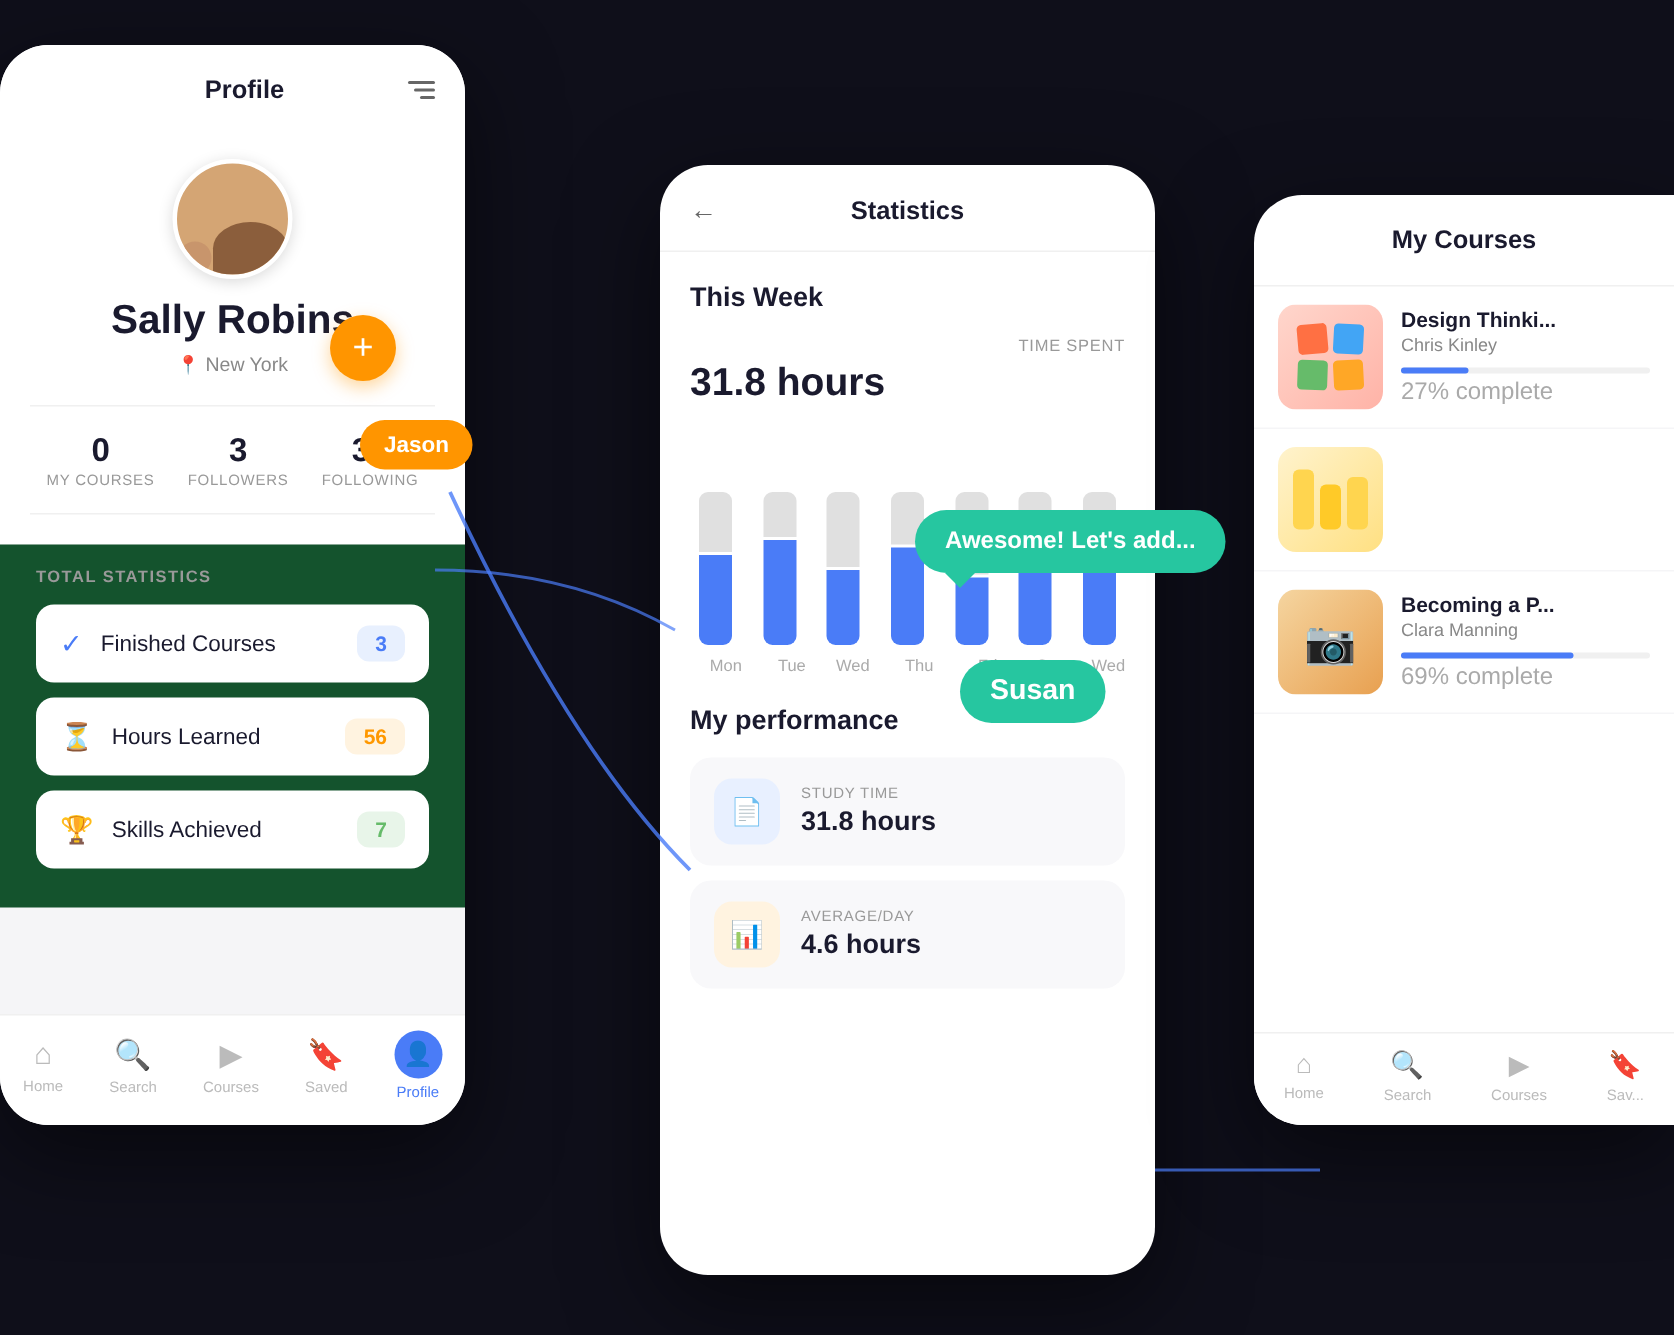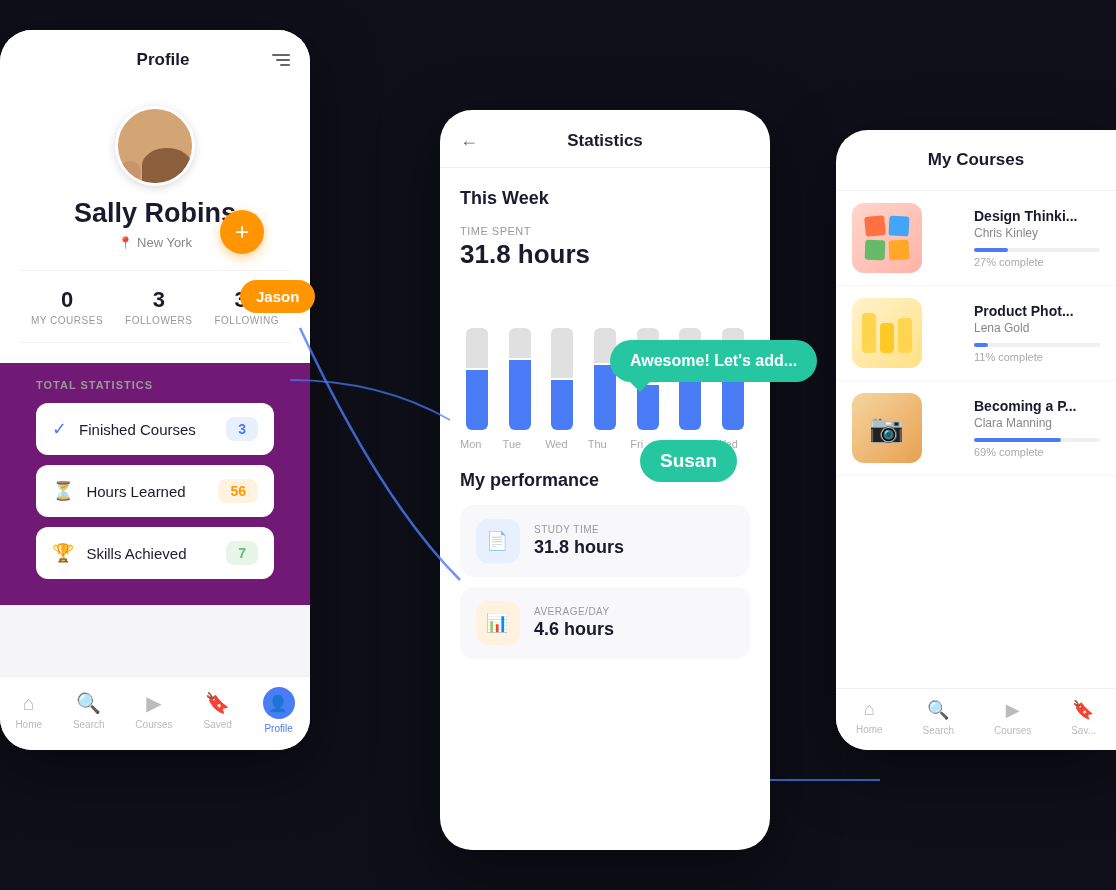--- a/index.html
+++ b/index.html
@@ -126,22 +126,22 @@
 
     .stat-label {
       font-size: 10px;
       color: #999;
       text-transform: uppercase;
       letter-spacing: 0.5px;
       margin-top: 2px;
     }
 
     .total-stats-section {
-      background: #701a75;
-      padding: 16px 36px;
+      background: #14532d;
+      padding: 16px 24px;
     }
 
     .total-stats-title {
       font-size: 11px;
       font-weight: 600;
       color: #999;
       letter-spacing: 1px;
       text-transform: uppercase;
       margin-bottom: 12px;
     }
@@ -314,20 +314,21 @@
       color: #1a1a2e;
       margin-bottom: 4px;
     }
 
     .time-spent-label {
       font-size: 11px;
       color: #999;
       text-transform: uppercase;
       letter-spacing: 0.5px;
       margin-bottom: 2px;
+      text-align: right;
     }
 
     .time-spent-value {
       font-size: 26px;
       font-weight: 700;
       color: #1a1a2e;
       margin-bottom: 20px;
     }
 
     
@@ -370,21 +371,21 @@
       background: #4a7cf7;
     }
 
     .chart-days {
       display: flex;
       gap: 8px;
     }
 
     .chart-day-label {
       flex: 1;
-      text-align: left;
+      text-align: right;
       font-size: 11px;
       color: #aaa;
     }
 
     .my-performance-title {
       font-size: 18px;
       font-weight: 700;
       color: #1a1a2e;
       margin: 20px 0 14px;
     }
@@ -525,21 +526,20 @@
       background: linear-gradient(135deg, #fff8e1 0%, #ffe0b2 100%);
       width: 100%;
       height: 100%;
       display: flex;
       align-items: center;
       justify-content: center;
     }
 
     .course-info {
       flex: 1;
-      margin-left: 40px;
     }
 
     .course-title {
       font-size: 14px;
       font-weight: 600;
       color: #1a1a2e;
       margin-bottom: 2px;
     }
 
     .course-author {
@@ -555,21 +555,21 @@
       margin-bottom: 4px;
     }
 
     .progress-bar-fill {
       height: 100%;
       border-radius: 2px;
       background: #4a7cf7;
     }
 
     .progress-label {
-      font-size: 11px;
+      font-size: 16px;
       color: #aaa;
     }
 
     
     .connect-svg {
       position: absolute;
       top: 0;
       left: 0;
       width: 1116px;
       height: 890px;
@@ -846,28 +846,20 @@
   <div class="course-item">
     <div class="course-thumb">
       <div class="thumb-product">
         <div style="display:flex;gap:4px;align-items:flex-end;padding:8px;">
           <div style="width:14px;height:40px;background:#ffd54f;border-radius:4px;"></div>
           <div style="width:14px;height:30px;background:#ffca28;border-radius:4px;"></div>
           <div style="width:14px;height:35px;background:#ffd54f;border-radius:4px;"></div>
         </div>
       </div>
     </div>
-    <div class="course-info">
-      <div class="course-title">Product Phot...</div>
-      <div class="course-author">Lena Gold</div>
-      <div class="progress-bar-wrap">
-        <div class="progress-bar-fill" style="width:11%;"></div>
-      </div>
-      <div class="progress-label">11% complete</div>
-    </div>
   </div>
 
   <div class="course-item">
     <div class="course-thumb">
       <div class="thumb-becoming">
         <div style="width:100%;height:100%;background:linear-gradient(135deg,#f5d5a0,#e8a050);display:flex;align-items:center;justify-content:center;">
           <span style="font-size:28px;">📷</span>
         </div>
       </div>
     </div>

